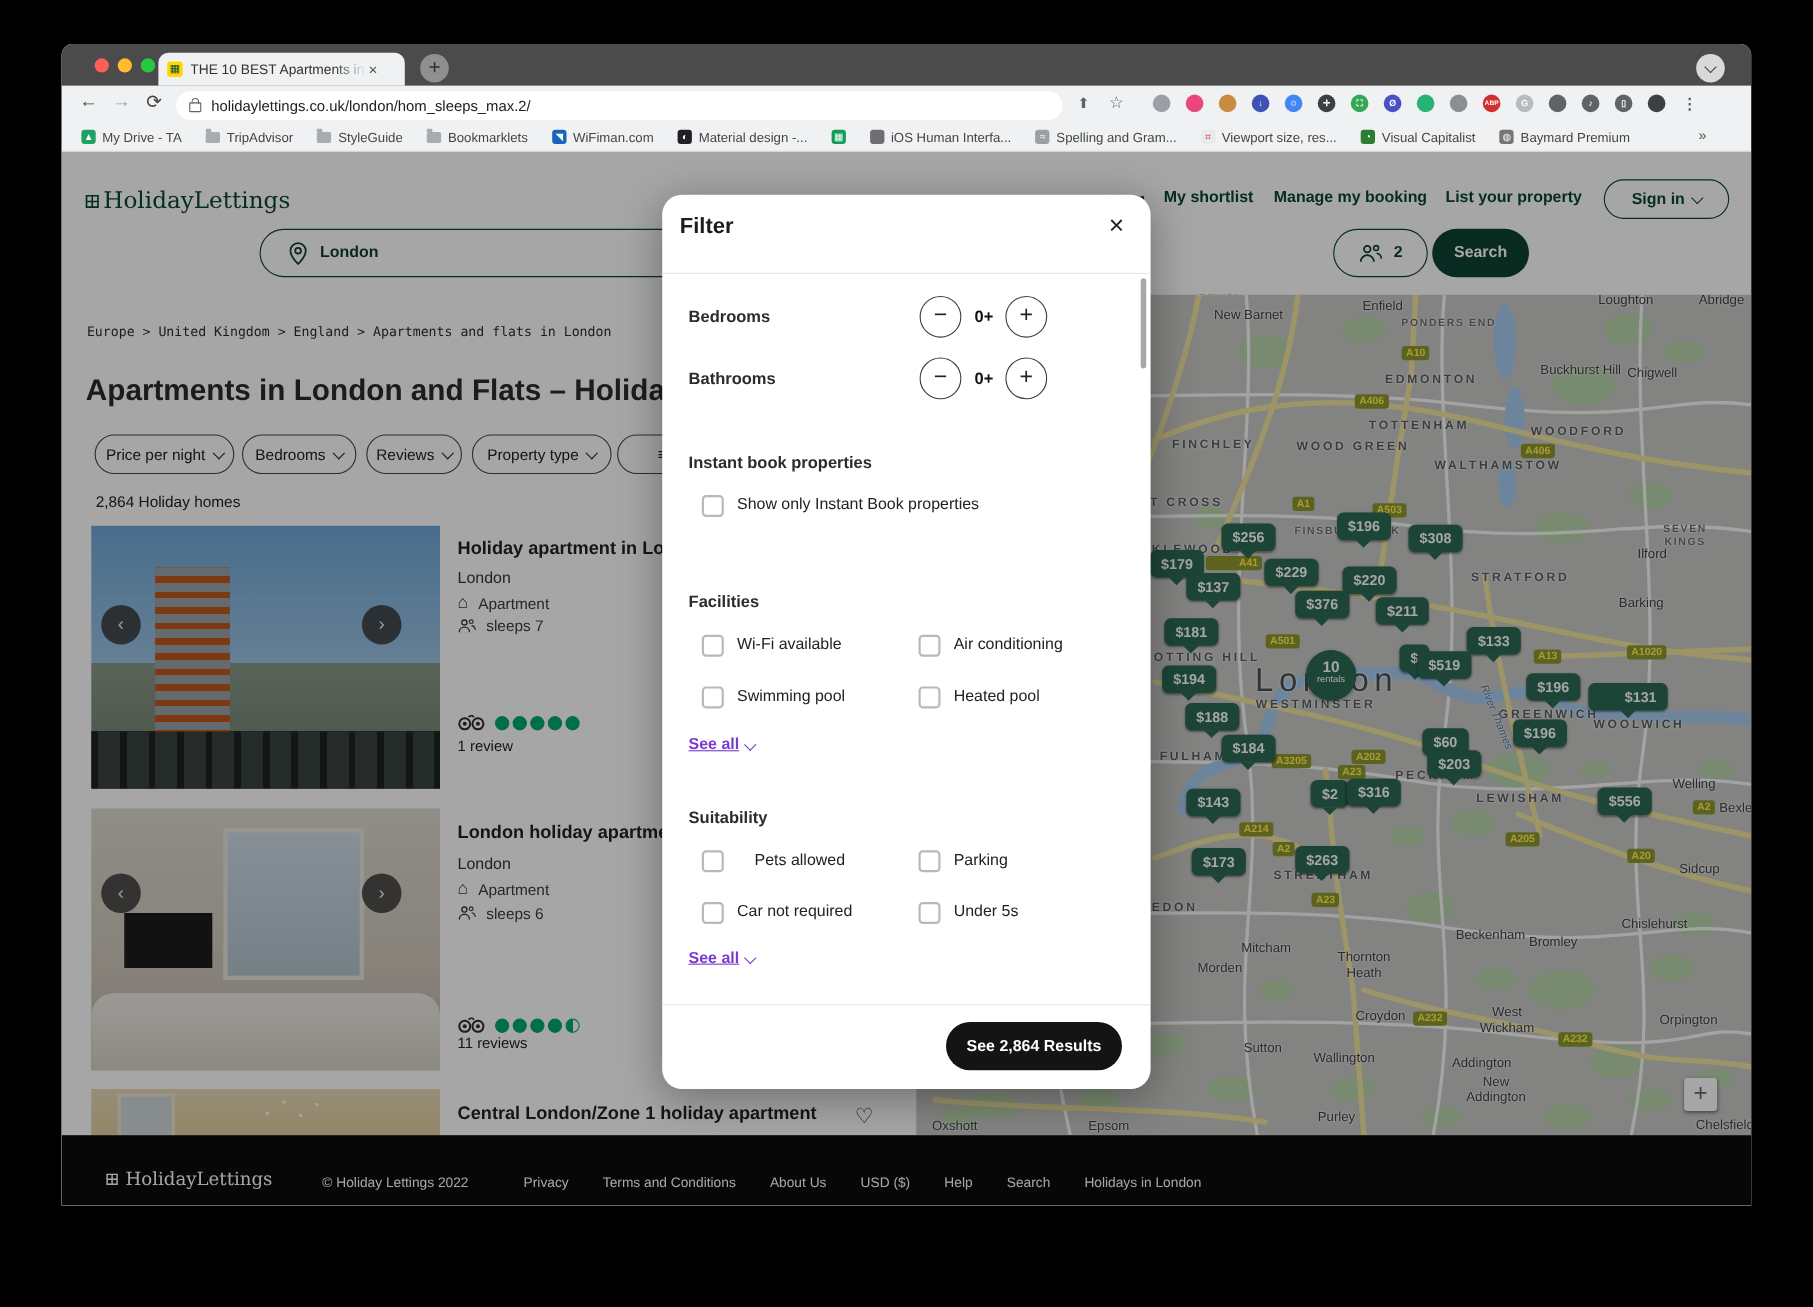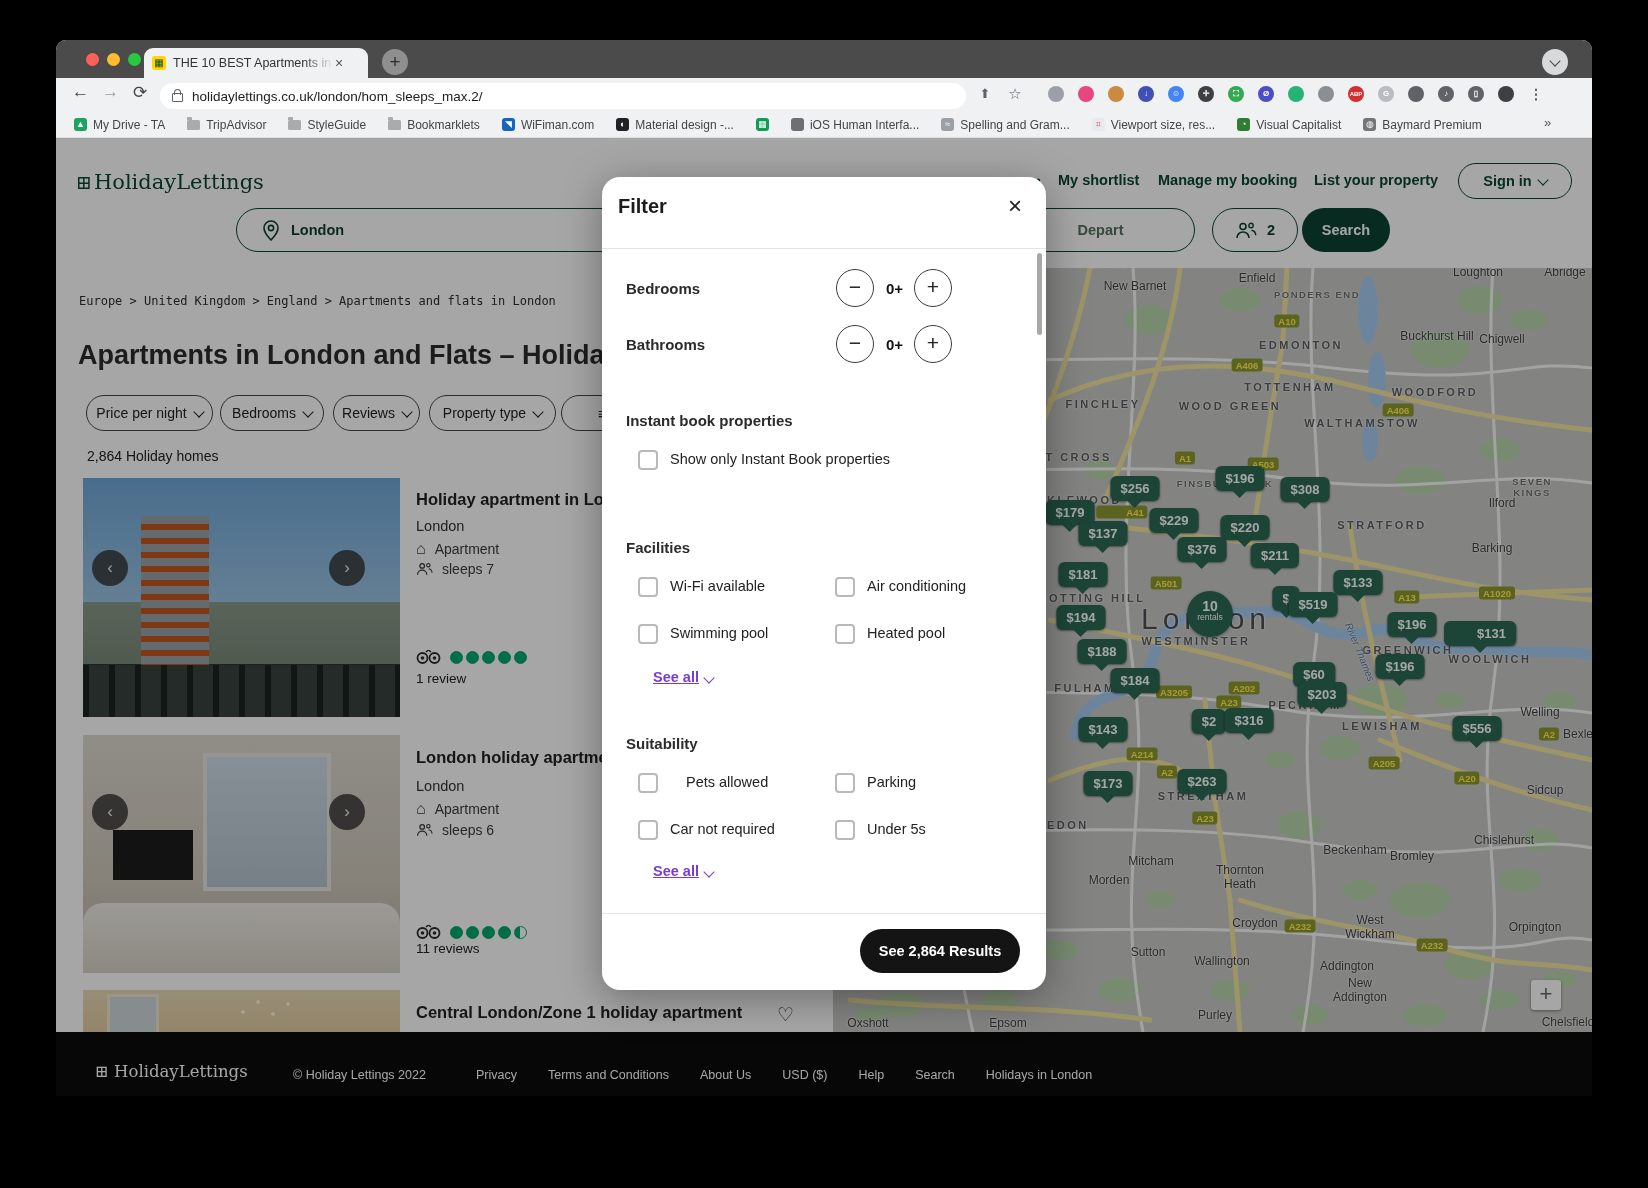--- a/index.html
+++ b/index.html
@@ -126,21 +126,21 @@
        text-align:center;color:#222;font-weight:300;}
   #modal-hdiv{position:absolute;left:0;top:71px;width:444px;height:1px;background:#e3e3e3;}
   #modal-scroll{position:absolute;left:435px;top:76px;width:5px;height:82px;background:#a8a8a8;border-radius:3px;}
   .stp-label{position:absolute;left:24px;font-size:15px;font-weight:600;color:#2b2b2b;}
   .stp-circ{position:absolute;width:38px;height:38px;border:1.5px solid #3d3d3d;border-radius:50%;box-sizing:border-box;
        font-size:21px;font-weight:300;color:#222;text-align:center;line-height:34px;}
   .stp-val{position:absolute;font-size:15px;font-weight:bold;color:#111;}
   .msec-h{position:absolute;left:24px;font-size:15px;font-weight:600;color:#2b2b2b;}
   .chk{position:absolute;width:20px;height:20px;border:2px solid #b9b9b9;border-radius:4px;box-sizing:border-box;background:#fff;}
   .chk-lab{position:absolute;font-size:14.5px;color:#222;white-space:nowrap;}
-  .seeall{position:absolute;left:24px;font-size:14.5px;font-weight:bold;color:#7a3bd0;text-decoration:underline;margin-left:27px;}
+  .seeall{position:absolute;left:24px;font-size:14.5px;font-weight:bold;color:#7a3bd0;text-decoration:underline;}
   .seeall .chev{border-color:#7a3bd0;margin-left:6px;}
   #modal-fdiv{position:absolute;left:0;top:736px;width:444px;height:1px;background:#e3e3e3;}
   #modal-submit{position:absolute;left:258px;top:752px;width:160px;height:44px;background:#141414;border-radius:22px;
        color:#fff;font-size:14.5px;font-weight:600;text-align:center;line-height:44px;}
 </style>
 </head>
 <body>
 
 <div id="window">
 
@@ -250,23 +250,20 @@
       <span>Sign in</span>
       <span class="chev"></span>
     </div>
 
   <div class="pill-field" id="f-location">
     <svg width="16" height="21" viewBox="0 0 16 21">
         <path d="M8 1C4.1 1 1 4.1 1 8c0 4.8 7 12 7 12s7-7.2 7-12c0-3.9-3.1-7-7-7z" fill="none" stroke="#103d30" stroke-width="1.6"></path>
         <circle cx="8" cy="8" r="2.6" fill="none" stroke="#103d30" stroke-width="1.6"></circle>
       </svg>
     <span>London</span>
-  </div>
-  <div class="pill-field" id="f-depart">
-    <span style="color:#53705f">Depart</span>
   </div>
   <div class="pill-field" id="f-guests">
     <svg width="22" height="17" viewBox="0 0 22 17">
         <circle cx="8" cy="4.5" r="3" fill="none" stroke="#103d30" stroke-width="1.6"></circle>
         <path d="M2 16c0-3.5 2.7-6 6-6s6 2.5 6 6" fill="none" stroke="#103d30" stroke-width="1.6"></path>
         <circle cx="16" cy="3.5" r="2.2" fill="none" stroke="#103d30" stroke-width="1.4"></circle>
         <path d="M16.5 8.2c2.4.4 4.2 2.3 4.2 5" fill="none" stroke="#103d30" stroke-width="1.4"></path>
       </svg>
     <span>2</span>
   </div>
@@ -414,21 +411,21 @@
         <div class="rbadge" style="left: 333px; top: 315px;">A501</div>
         <div class="rbadge" style="left: 574px; top: 329px;">A13</div>
         <div class="rbadge" style="left: 664px; top: 325px;">A1020</div>
         <div class="rbadge" style="left: 411px; top: 420px;">A202</div>
         <div class="rbadge" style="left: 396px; top: 434px;">A23</div>
         <div class="rbadge" style="left: 341px; top: 424px;">A3205</div>
         <div class="rbadge" style="left: 309px; top: 486px;">A214</div>
         <div class="rbadge" style="left: 334px; top: 504px;">A2</div>
         <div class="rbadge" style="left: 372px; top: 550px;">A23</div>
         <div class="rbadge" style="left: 551px; top: 495px;">A205</div>
-        <div class="rbadge" style="left: 634px; top: 510px;">A20</div>
+        <div class="rbadge" style="left: 659px; top: 510px;">A20</div>
         <div class="rbadge" style="left: 467px; top: 658px;">A232</div>
         <div class="rbadge" style="left: 599px; top: 677px;">A232</div>
         <div class="rbadge" style="left: 716px; top: 466px;">A2</div>
         <div class="pin" style="left: 302px; top: 233px;">$256</div>
         <div class="pin" style="left: 407px; top: 223px;">$196</div>
         <div class="pin" style="left: 472px; top: 234px;">$308</div>
         <div class="pin" style="left: 237px; top: 257px;">$179</div>
         <div class="pin" style="left: 341px; top: 265px;">$229</div>
         <div class="pin" style="left: 412px; top: 272px;">$220</div>
         <div class="pin" style="left: 270px; top: 278px;">$137</div>

